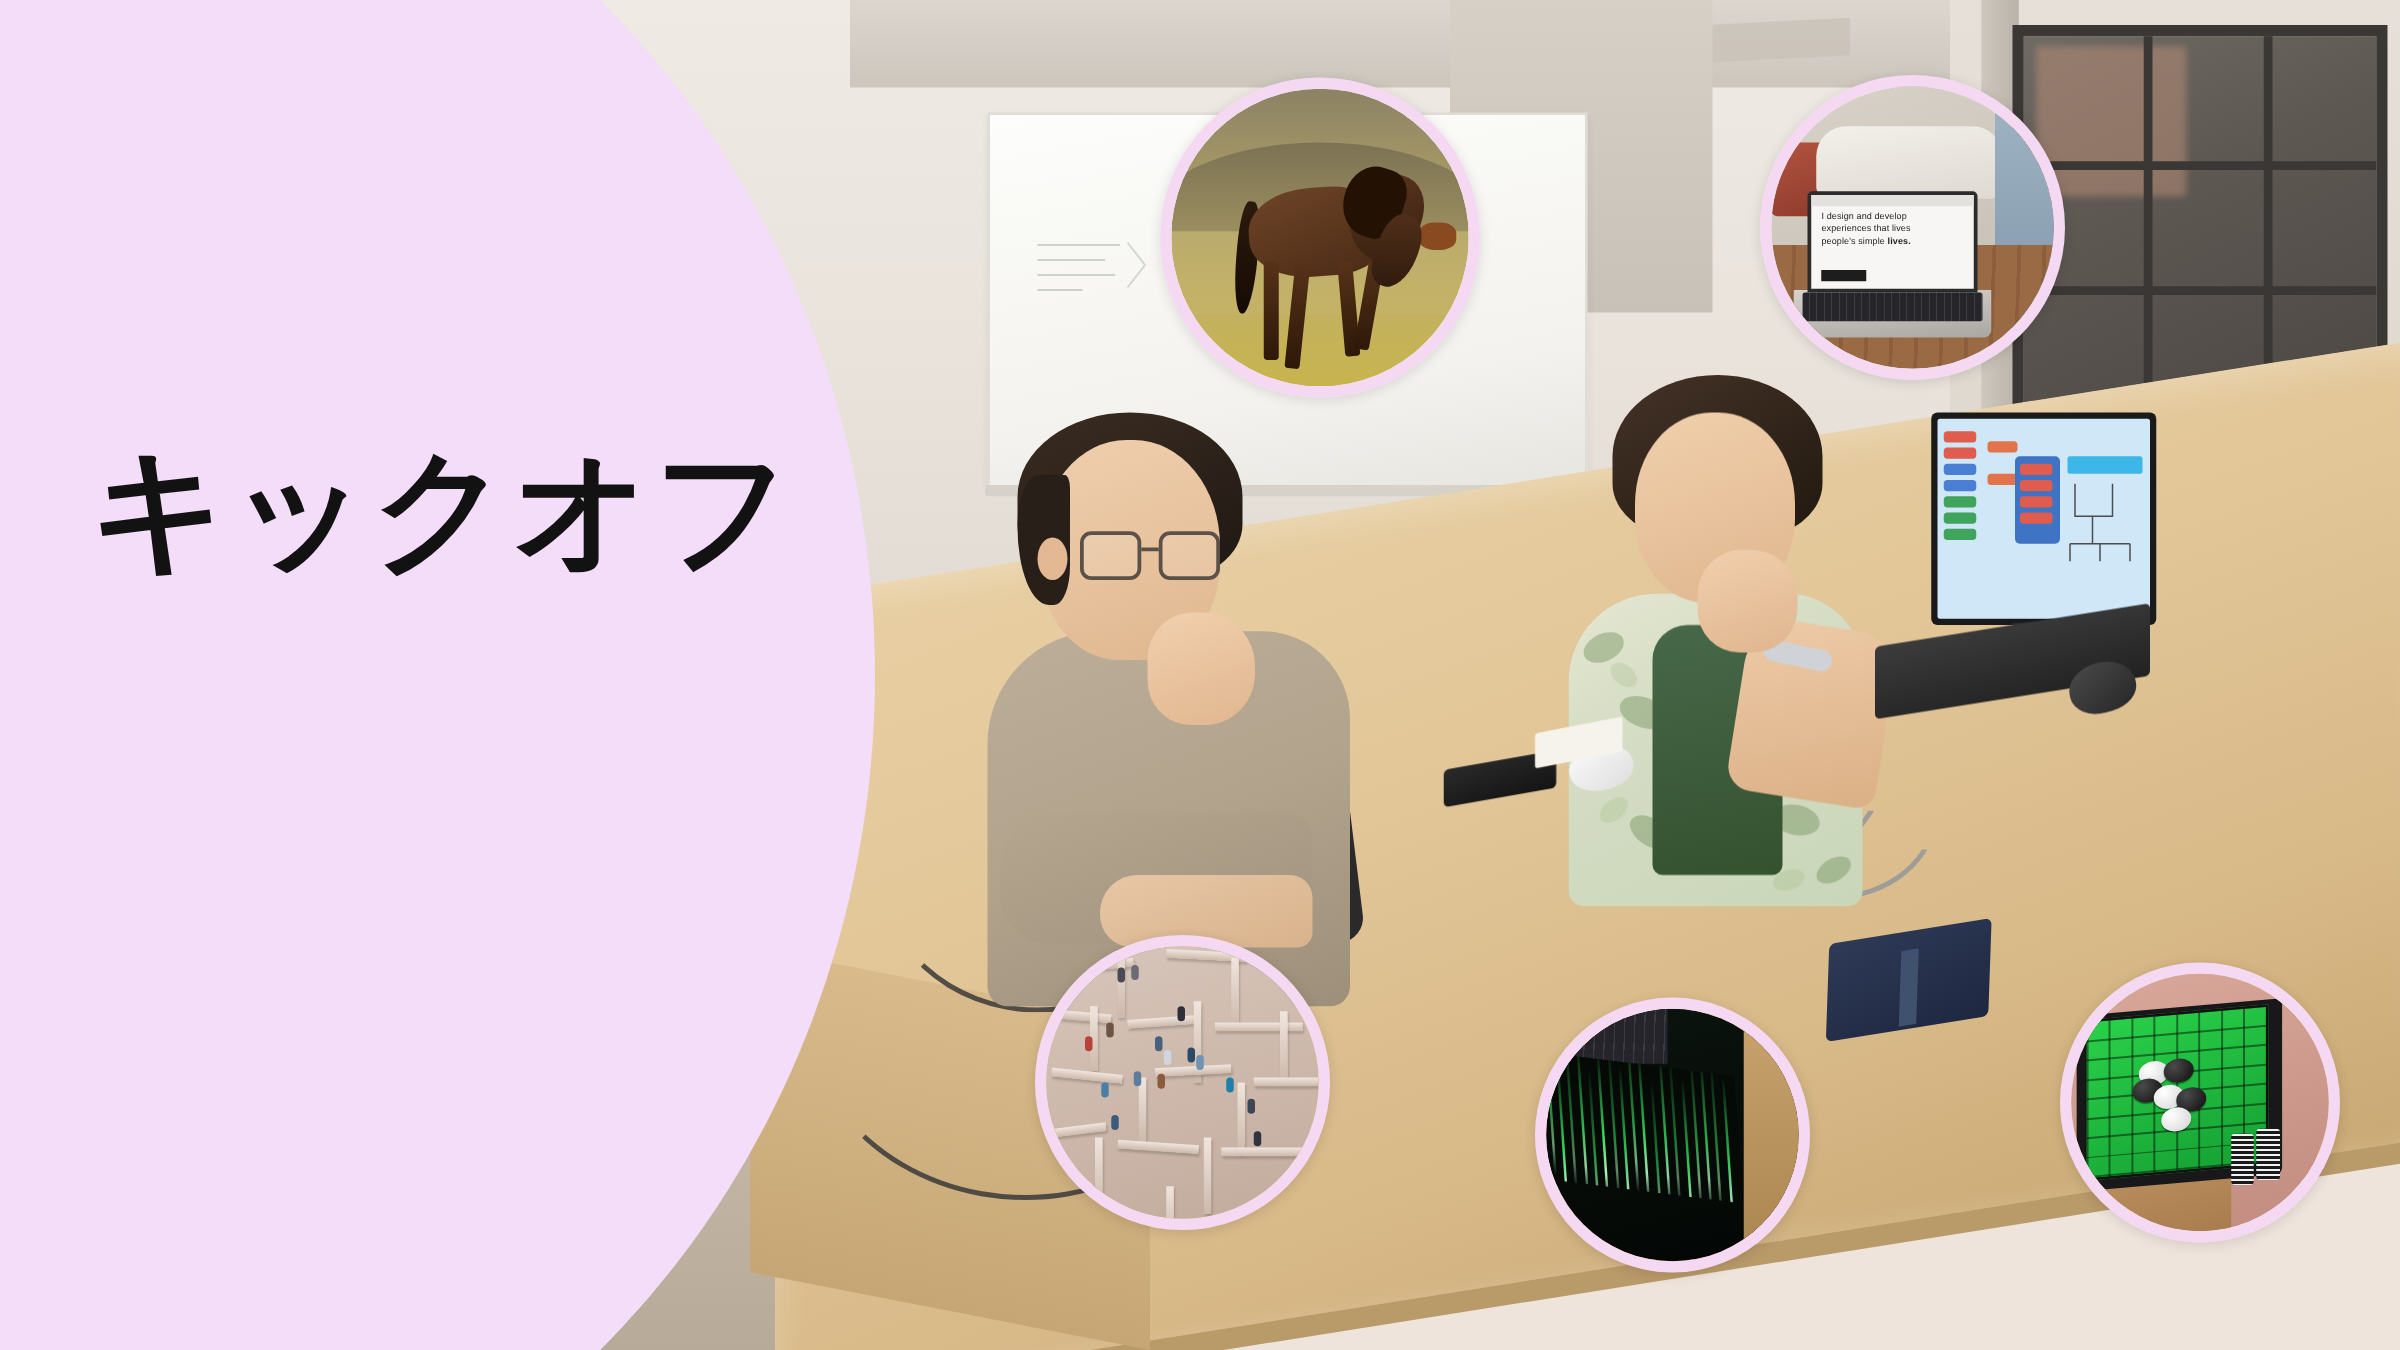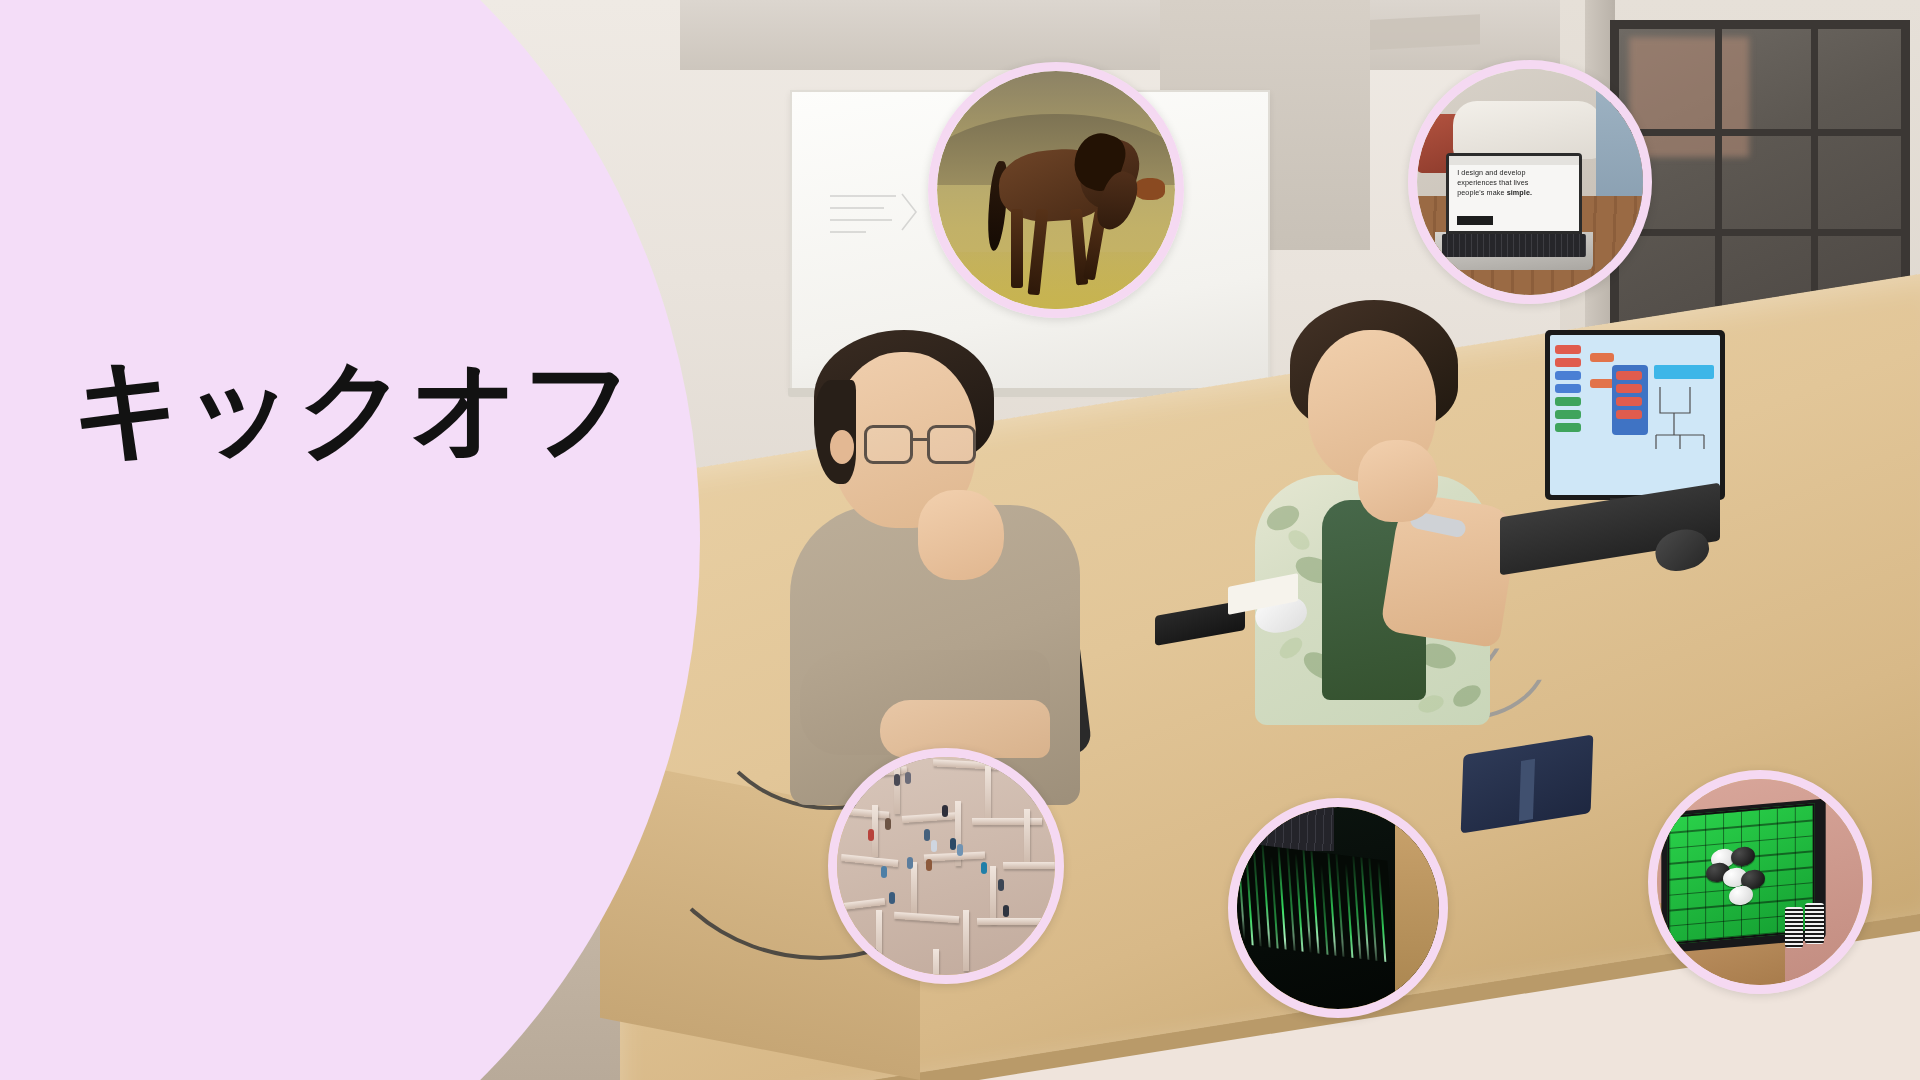--- a/index.html
+++ b/index.html
@@ -219,21 +219,21 @@
   }
 
   
   .title-wrap{ position:absolute; left:72px; top:355px; width:640px; z-index:6; }
   .title-line{
     color:#121212; letter-spacing:.02em; line-height:1.0;
     font-family:"DejaVu Sans","Liberation Sans",sans-serif;
     font-weight:700;
   }
   .title-main{ font-size:118px; margin-bottom:36px; }
-  .title-sub{ font-size:108px;font-family:Liberation Serif, serif; }
+  .title-sub{ font-size:108px; }
 
   
   .bubble{
     position:absolute; border-radius:50%; overflow:hidden;
     border:9px solid #f5d9f2; z-index:8;
     box-shadow:0 2px 10px rgba(0,0,0,.12);
   }
   .bubble .inner{ position:absolute; inset:0; overflow:hidden; border-radius:50%; }
 
   
@@ -611,21 +611,21 @@
       <div class="q-sofa"></div>
       <div class="q-win"></div>
       <div class="q-table"></div>
       <div class="q-lap-base"></div>
       <div class="q-lap-lid">
         <div class="q-screen">
           <div class="q-browser"></div>
           <div class="q-quote">
             <span>I design and develop</span><br>
             <span>experiences that lives</span><br>
-            <span>people's make </span><b>simple.</b>
+            <span>people's simple </span><b>lives.</b>
           </div>
           <div class="q-btn"></div>
         </div>
       </div>
       <div class="q-keys"></div>
     </div>
   </div>
 
   <div class="bubble" id="b-maze">
     <div class="inner">

